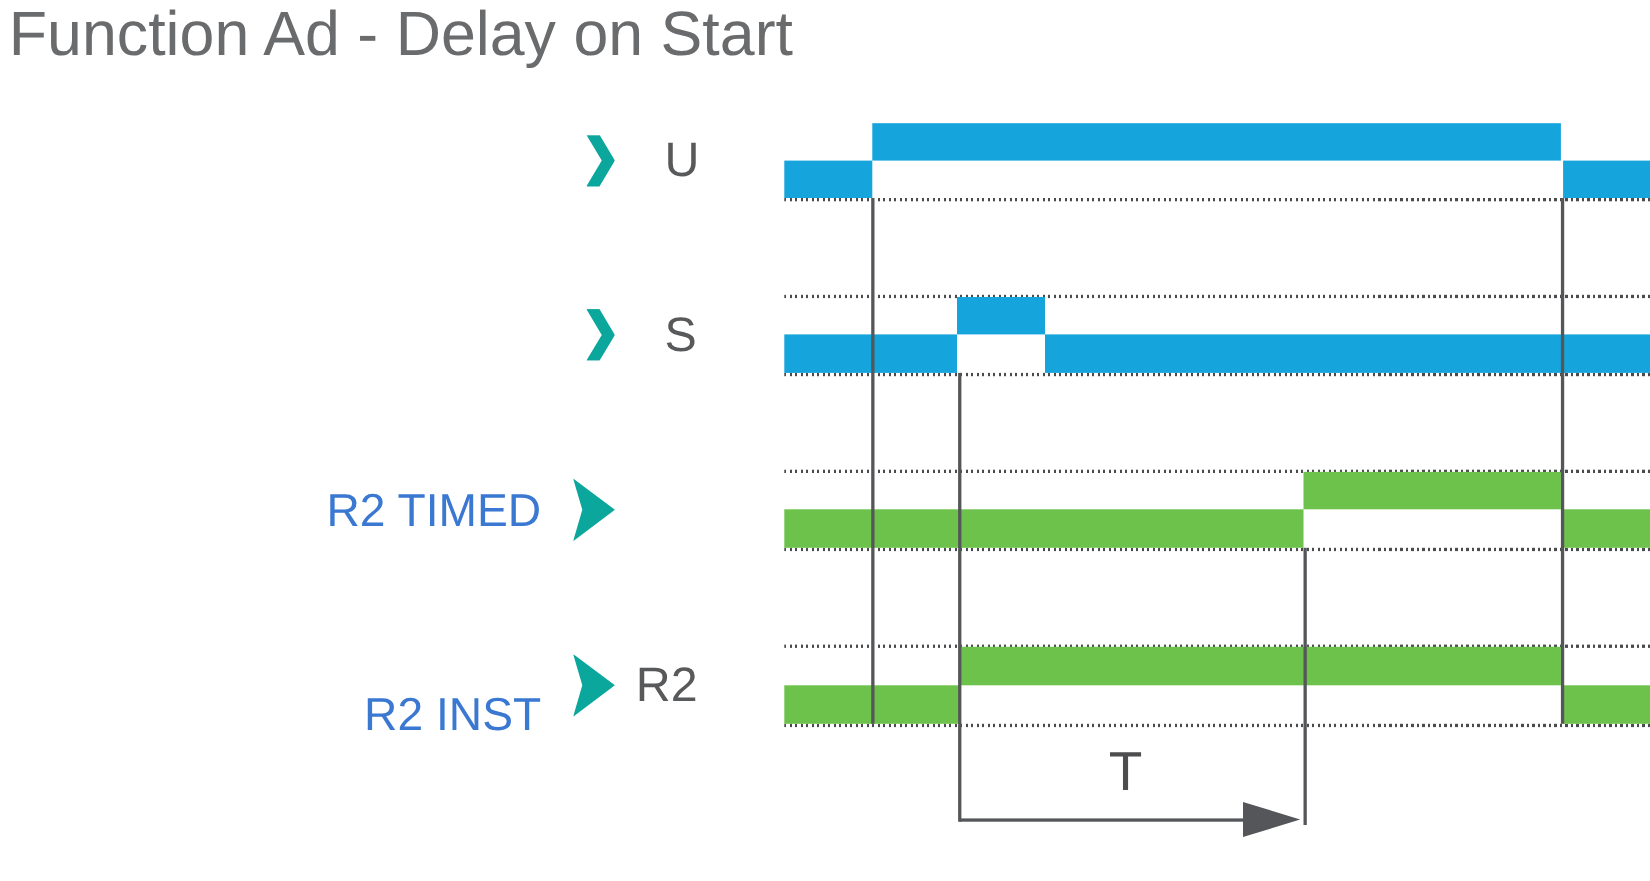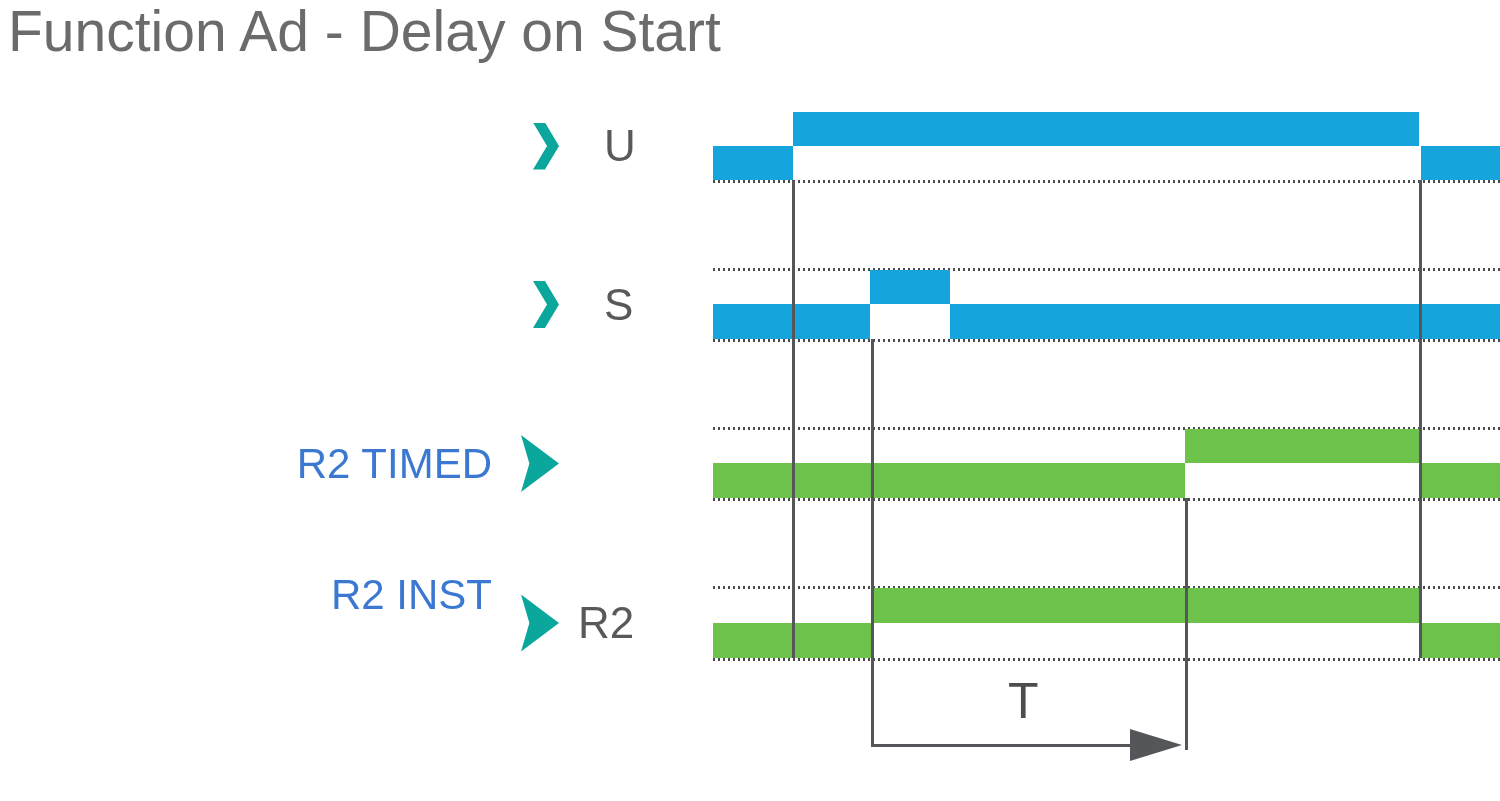--- a/index.html
+++ b/index.html
@@ -48,21 +48,21 @@
       <div class="seg" style="left: 1421px; width: 79px; top: 463px; height: 35px; background: rgb(108, 194, 74);"></div>
       <div class="marker triangle" style="left: 521px; top: 435px; width: 38px; height: 57px; background: rgb(11, 166, 156);"></div>
       <div class="auxlabel" style="left: 290px; width: 202px; top: 439.5px;">R2 TIMED</div>
       <div class="dotted" style="left: 713px; top: 586px; width: 787px;"></div>
       <div class="dotted" style="left: 713px; top: 658px; width: 787px;"></div>
       <div class="seg" style="left: 713px; width: 159px; top: 623px; height: 35px; background: rgb(108, 194, 74);"></div>
       <div class="seg" style="left: 872px; width: 547px; top: 588px; height: 35px; background: rgb(108, 194, 74);"></div>
       <div class="seg" style="left: 1421px; width: 79px; top: 623px; height: 35px; background: rgb(108, 194, 74);"></div>
       <div class="marker triangle" style="left: 521px; top: 594.5px; width: 38px; height: 57px; background: rgb(11, 166, 156);"></div>
       <div class="siglabel" style="left: 578px; top: 598px;">R2</div>
-      <div class="auxlabel" style="left: 290px; width: 202px; top: 571px;">R2 INST</div>
+      <div class="auxlabel" style="left: 290px; width: 202px; top: 626px;">R2 INST</div>
       <div class="vline" style="left: 792px; top: 180px; height: 478px;"></div>
       <div class="vline" style="left: 871px; top: 339px; height: 408px;"></div>
       <div class="vline" style="left: 1185px; top: 498px; height: 252px;"></div>
       <div class="vline" style="left: 1419px; top: 180px; height: 478px;"></div>
       <div class="hline" style="left: 872px; top: 744px; width: 264px;"></div>
       <div class="arrowhead" style="left: 1130px; top: 729px; border-left: 52px solid rgb(85, 86, 90); border-top: 16px solid transparent; border-bottom: 16px solid transparent;"></div>
       <div class="" id="t-label" style="left: 1008px; top: 672px;">T</div>
     </div>
 </div>
 

